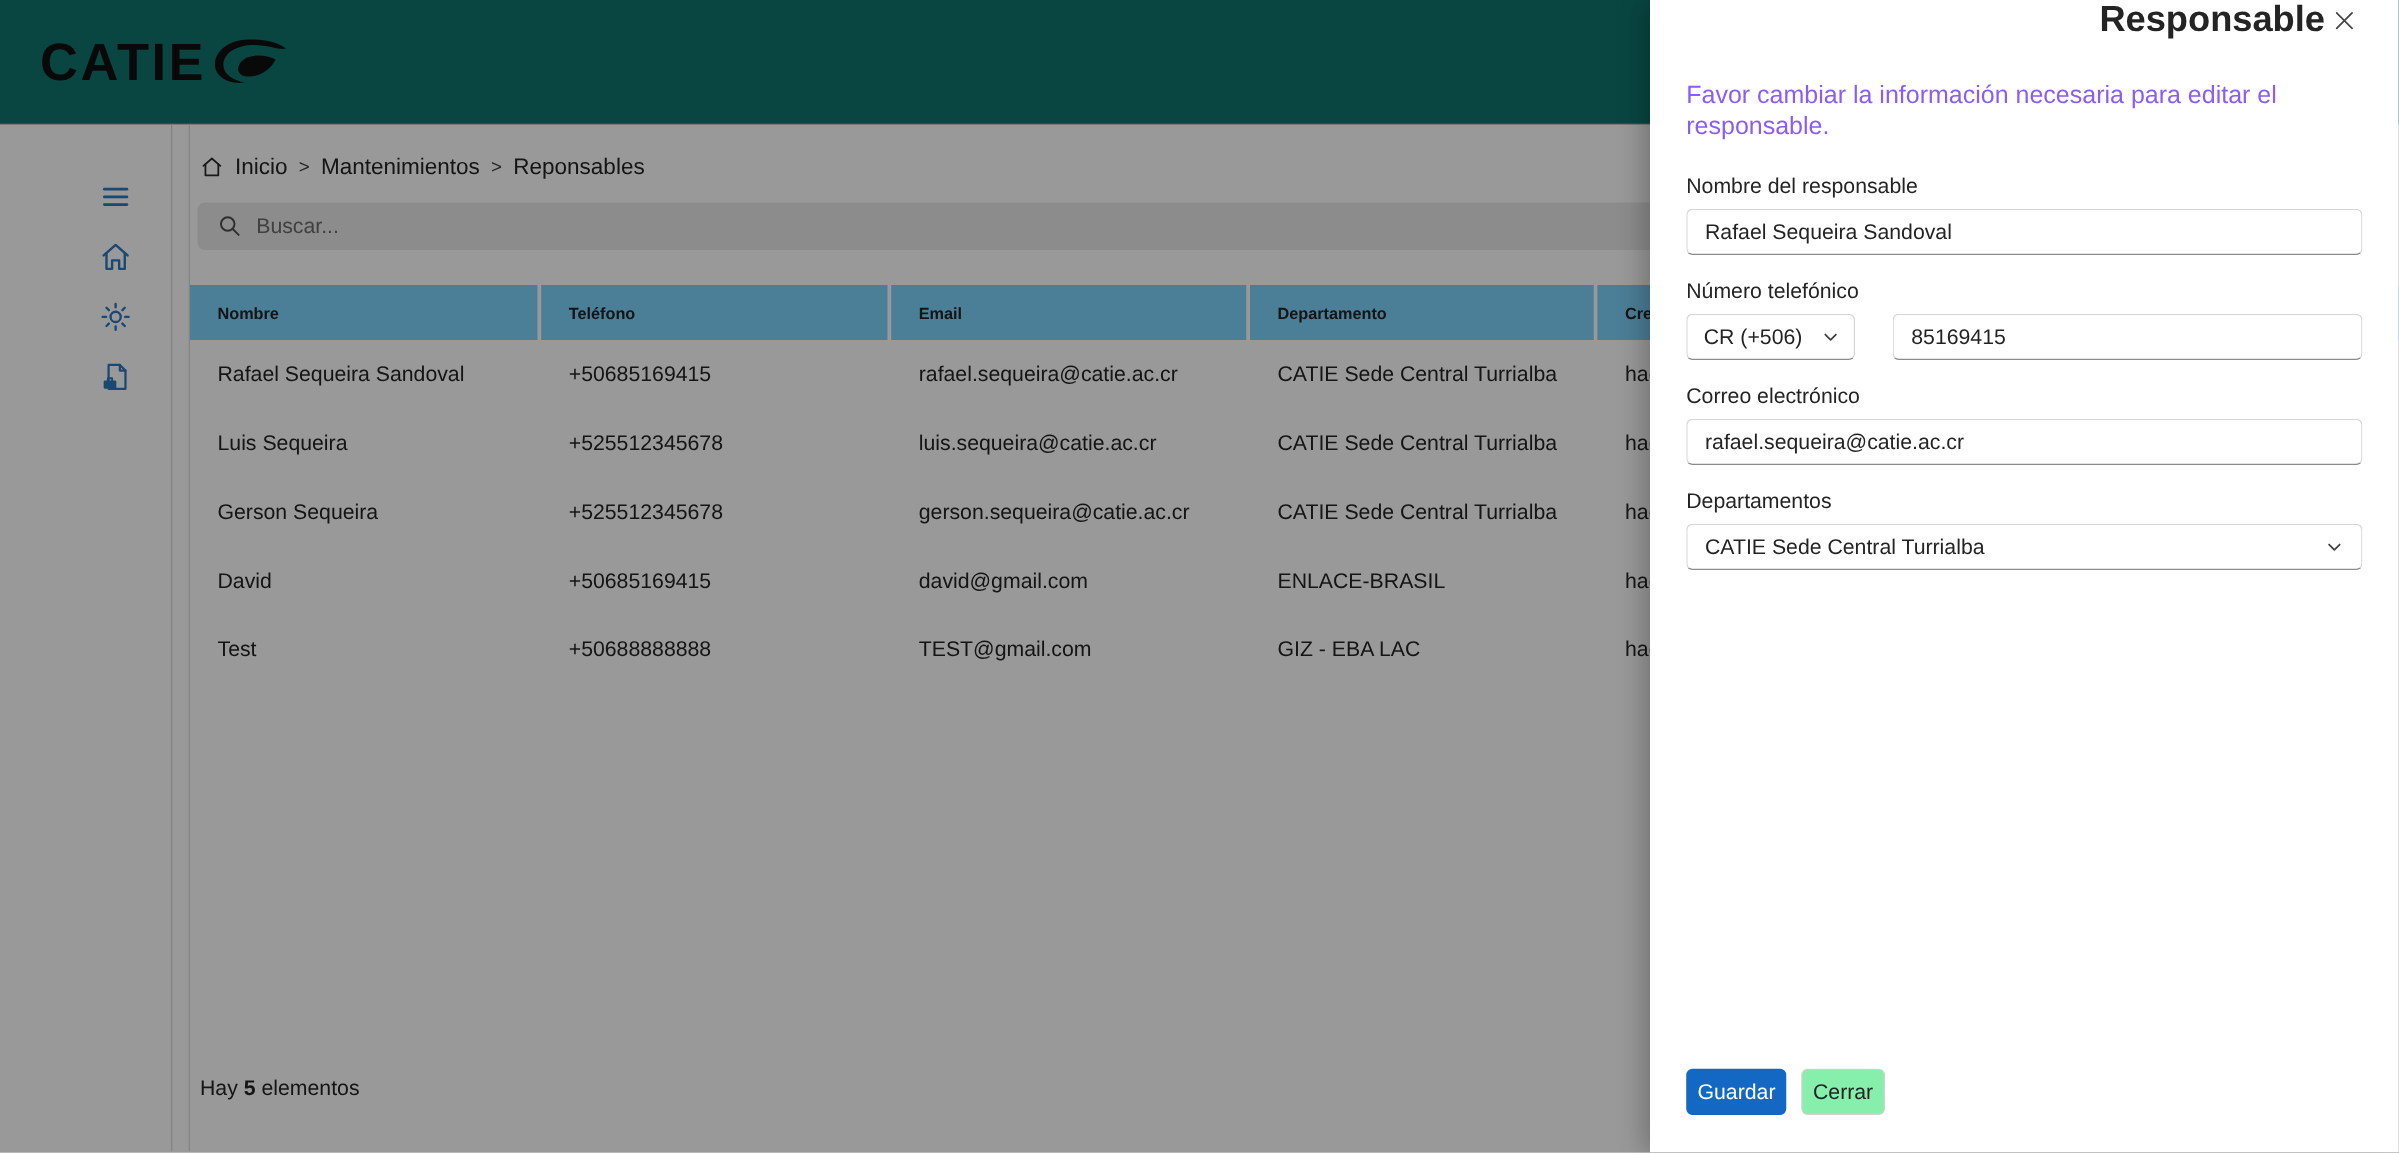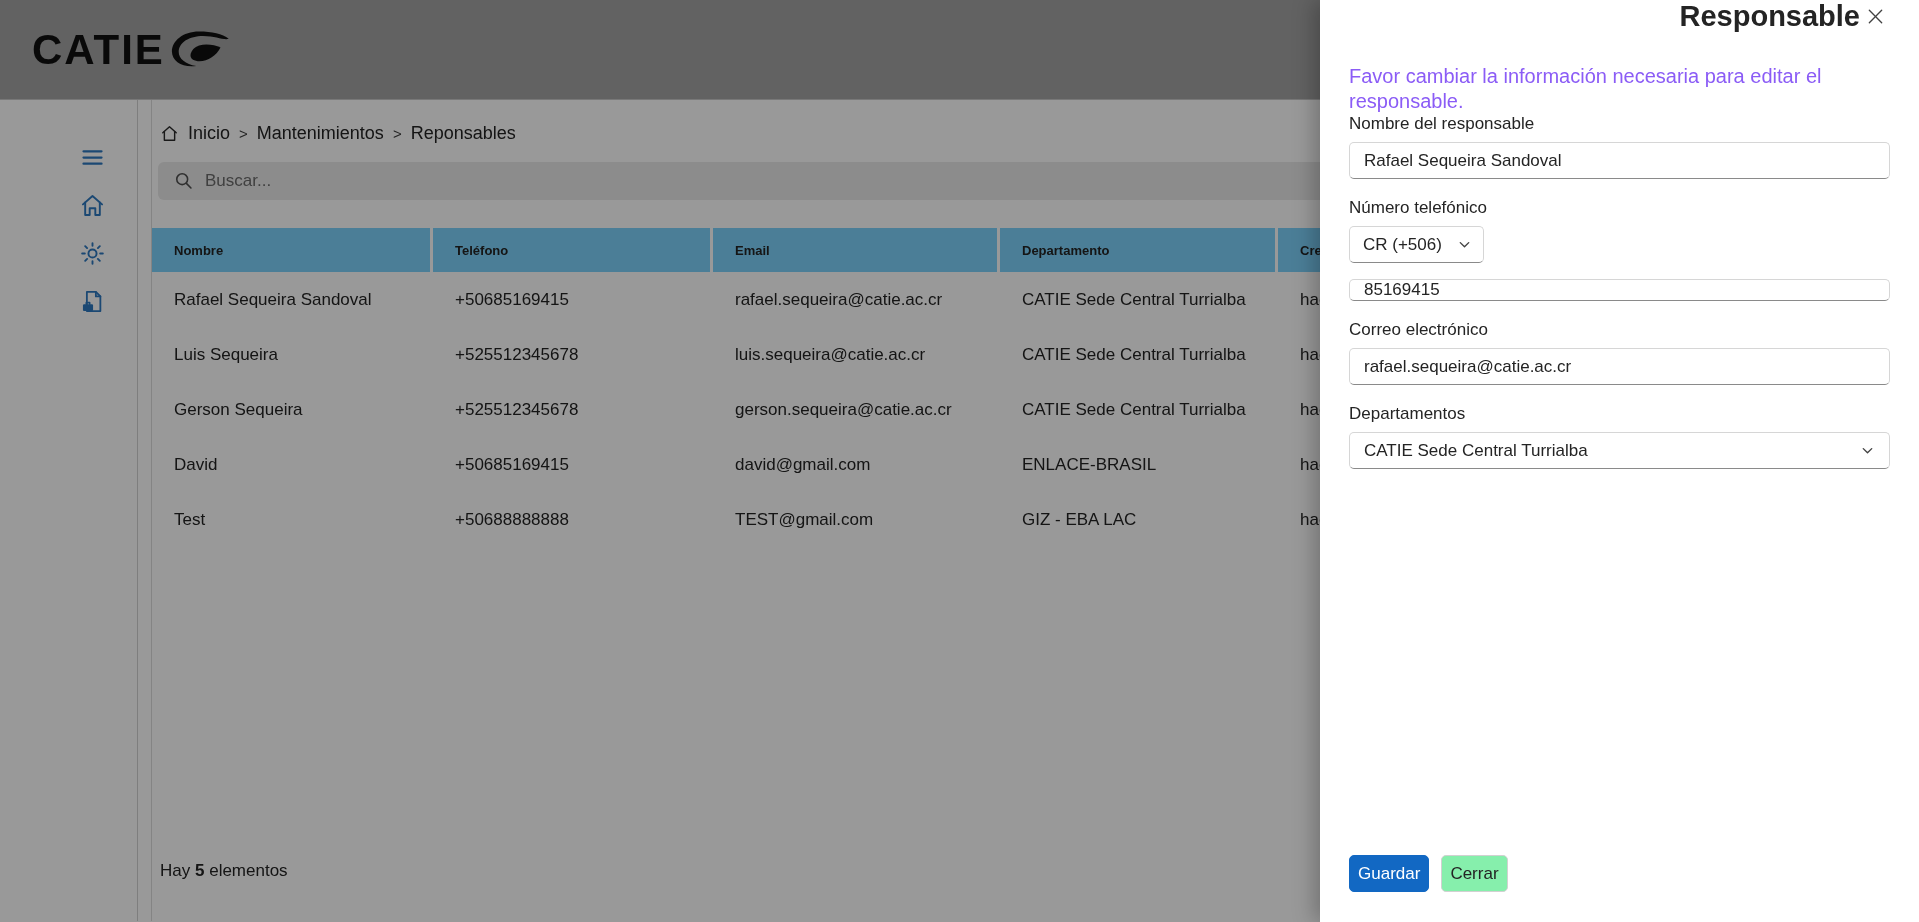--- a/index.html
+++ b/index.html
@@ -1,20 +1,20 @@
 <!DOCTYPE html>
 <html style="--primary: #1268c3; --icon-blue: #2e79c0; --overlay: rgba(0,0,0,0.40);"><head>
 <meta charset="utf-8">
 <style>
   * { margin:0; padding:0; box-sizing:border-box; }
   html,body { width:1919px; height:922px; overflow:hidden; }
   body { font-family:"Liberation Sans", sans-serif; background:#ffffff; position:relative; color:#242424; }
 
   
-  .topbar { height:100px; background:#a3a3a3; border-bottom:1px solid #c9c9c9; display:flex; align-items:center; padding-left:32px; }
+  .topbar { height:100px; background:#0f766e; border-bottom:1px solid #c9c9c9; display:flex; align-items:center; padding-left:32px; }
   .logo { display:flex; align-items:center; gap:4px; }
   .logo-text { font-size:42px; font-weight:800; letter-spacing:2px; color:#101010; }
 
   
   .shell { display:flex; height:821px;padding-left:48px; }
   .sidebar { width:90px; background:#fff; border-right:1px solid #d2d2d2; display:flex; flex-direction:column; align-items:center; padding-top:44px; gap:21px; }
   .side-icon { width:27px; height:27px; color:var(--icon-blue,#2e79c0); cursor:pointer; display:flex; align-items:center; justify-content:center; }
   .side-icon svg { width:100%; height:100%; }
 
   .main { flex:1; position:relative; background:#fff; }
@@ -43,25 +43,25 @@
   
   .overlay { position:absolute; inset:0; background:var(--overlay,rgba(0,0,0,0.40)); z-index:40; }
 
   
   .drawer { position:absolute; top:0; right:0; width:599px; height:100%; background:#fff; z-index:50; box-shadow:-6px 0 20px rgba(0,0,0,0.25); padding:0 29px; }
   .drawer-head { display:flex; align-items:center; justify-content:flex-end; }
   .drawer-title { font-size:29px; font-weight:600; color:#242424; }
   .close-btn { width:30px; height:30px; border:none; background:transparent; cursor:pointer; display:flex; align-items:center; justify-content:center; border-radius:4px; }
   .close-btn svg { width:19px; height:19px; color:#424242; }
   .drawer-sub { margin-top:31px; font-size:20px; color:#8b5cf6; line-height:1.25; }
-  .form { }
+  .form { margin-top:25px; }
   .field { margin-bottom:19px; }
   .field > label { display:block; font-size:17px; color:#242424; margin-bottom:8px; }
   .tinput { width:100%; height:37px; border:1px solid #d6d6d6; border-bottom-color:#8a8a8a; border-radius:5px; padding:0 14px; font-size:17px; font-family:"Liberation Sans",sans-serif; color:#242424; background:#fff; outline:none; }
-  .phone-row { display:flex; gap:16px;flex-direction:column; }
+  .phone-row { display:flex; gap:30px; }
   .select { height:37px; border:1px solid #d6d6d6; border-bottom-color:#8a8a8a; border-radius:5px; background:#fff; display:flex; align-items:center; justify-content:space-between; font-size:17px; color:#242424; cursor:pointer; }
   .country-select { width:135px; padding:0 11px 0 13px; flex:none; }
   .phone-input { flex:1; }
   .dep-select { width:100%; padding:0 14px; }
   .chev { width:15px; height:15px; color:#424242; flex:none; }
   .drawer-footer { position:absolute; left:29px; bottom:30px; display:flex; gap:12px; }
   .btn { height:37px; padding:0 8px; font-size:17px; font-family:"Liberation Sans",sans-serif; border-radius:5px; cursor:pointer; }
   .btn-primary { background:var(--primary,#1268c3); border:1px solid var(--primary,#1268c3); color:#fff; }
   .btn-secondary { background:#86efac; border:1px solid #d1d1d1; color:#242424; }
 </style>

